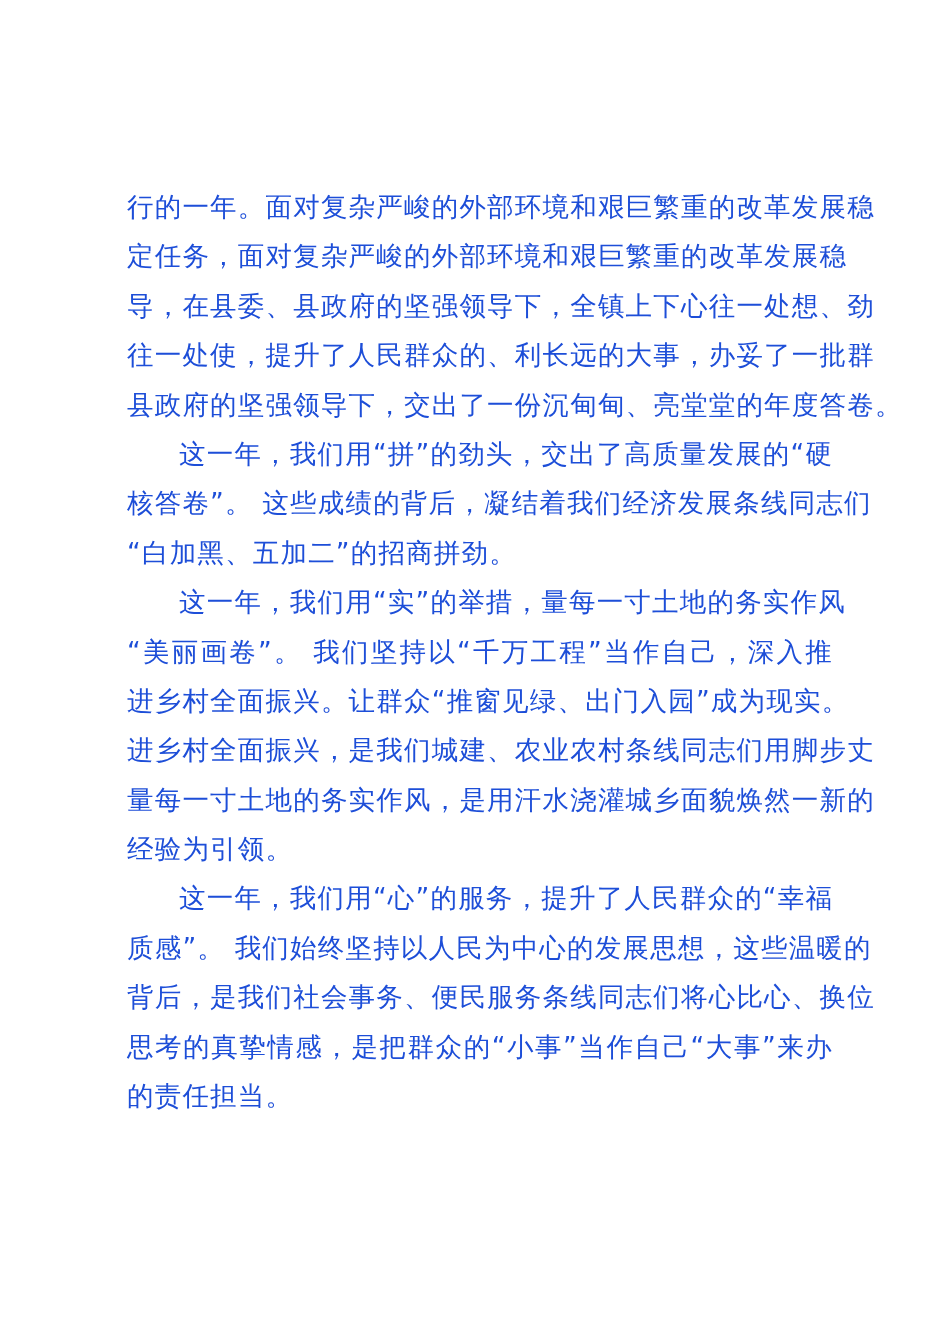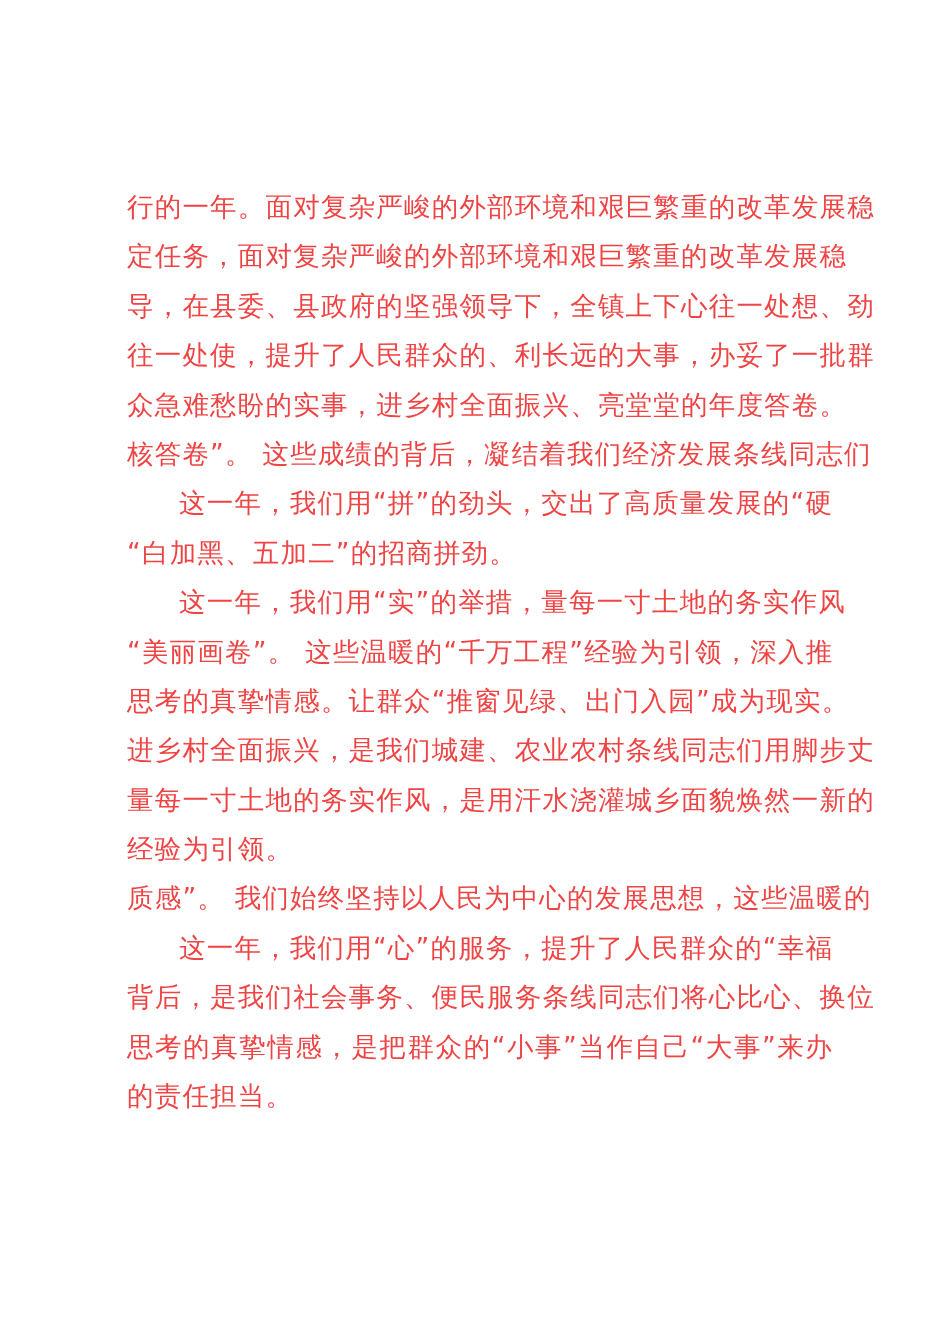--- a/index.html
+++ b/index.html
@@ -19,21 +19,21 @@
       top: 0;
       width: 950px;
       height: 1344px;
       background: #ffffff;
     }
     .content {
       position: absolute;
       left: 127px;
       top: 182px;
       width: 706px;
-      color: #ef4444;
+      color: #1d4ed8;
       font-family: "DejaVu Sans", "Liberation Sans", sans-serif;
       font-size: 26.5px;
       line-height: 49.4px;
       letter-spacing: 1.2px;
       text-align: justify;
     }
     .para {
       margin: 0;
       padding: 0;
     }
@@ -55,40 +55,40 @@
 <body>
 
 <div class="page">
   <div class="content">
 
     <div class="para">
       <span class="line">行的一年。面对复杂严峻的外部环境和艰巨繁重的改革发展稳</span>
       <span class="line">定任务，面对复杂严峻的外部环境和艰巨繁重的改革发展稳</span>
       <span class="line">导，在县委、县政府的坚强领导下，全镇上下心往一处想、劲</span>
       <span class="line">往一处使，提升了人民群众的、利长远的大事，办妥了一批群</span>
-      <span class="line last">众急难愁盼的实事，进乡村全面振兴、亮堂堂的年度答卷。</span>
+      <span class="line last">县政府的坚强领导下，交出了一份沉甸甸、亮堂堂的年度答卷。</span>
     </div>
 
     <div class="para">
+      <span class="line indent">这一年，我们用“拼”的劲头，交出了高质量发展的“硬</span>
       <span class="line">核答卷”。 这些成绩的背后，凝结着我们经济发展条线同志们</span>
-      <span class="line indent">这一年，我们用“拼”的劲头，交出了高质量发展的“硬</span>
       <span class="line last">“白加黑、五加二”的招商拼劲。</span>
     </div>
 
     <div class="para">
       <span class="line indent">这一年，我们用“实”的举措，量每一寸土地的务实作风</span>
-      <span class="line">“美丽画卷”。 这些温暖的“千万工程”经验为引领，深入推</span>
-      <span class="line">思考的真挚情感。让群众“推窗见绿、出门入园”成为现实。</span>
+      <span class="line">“美丽画卷”。 我们坚持以“千万工程”当作自己，深入推</span>
+      <span class="line">进乡村全面振兴。让群众“推窗见绿、出门入园”成为现实。</span>
       <span class="line">进乡村全面振兴，是我们城建、农业农村条线同志们用脚步丈</span>
       <span class="line">量每一寸土地的务实作风，是用汗水浇灌城乡面貌焕然一新的</span>
       <span class="line last">经验为引领。</span>
     </div>
 
     <div class="para">
+      <span class="line indent">这一年，我们用“心”的服务，提升了人民群众的“幸福</span>
       <span class="line">质感”。 我们始终坚持以人民为中心的发展思想，这些温暖的</span>
-      <span class="line indent">这一年，我们用“心”的服务，提升了人民群众的“幸福</span>
       <span class="line">背后，是我们社会事务、便民服务条线同志们将心比心、换位</span>
       <span class="line">思考的真挚情感，是把群众的“小事”当作自己“大事”来办</span>
       <span class="line last">的责任担当。</span>
     </div>
 
   </div>
 </div>
 
 </body></html>

